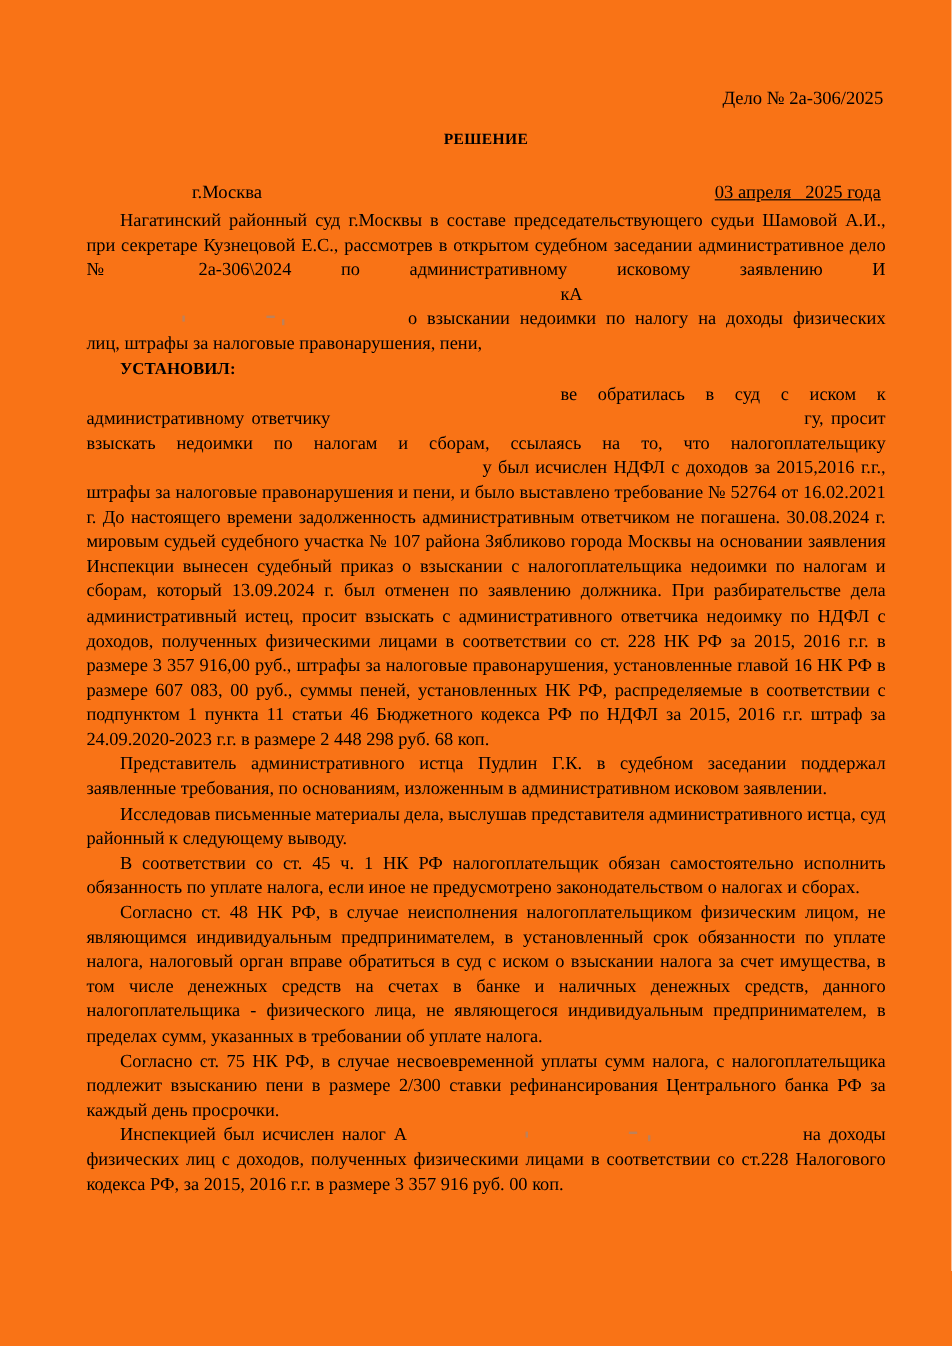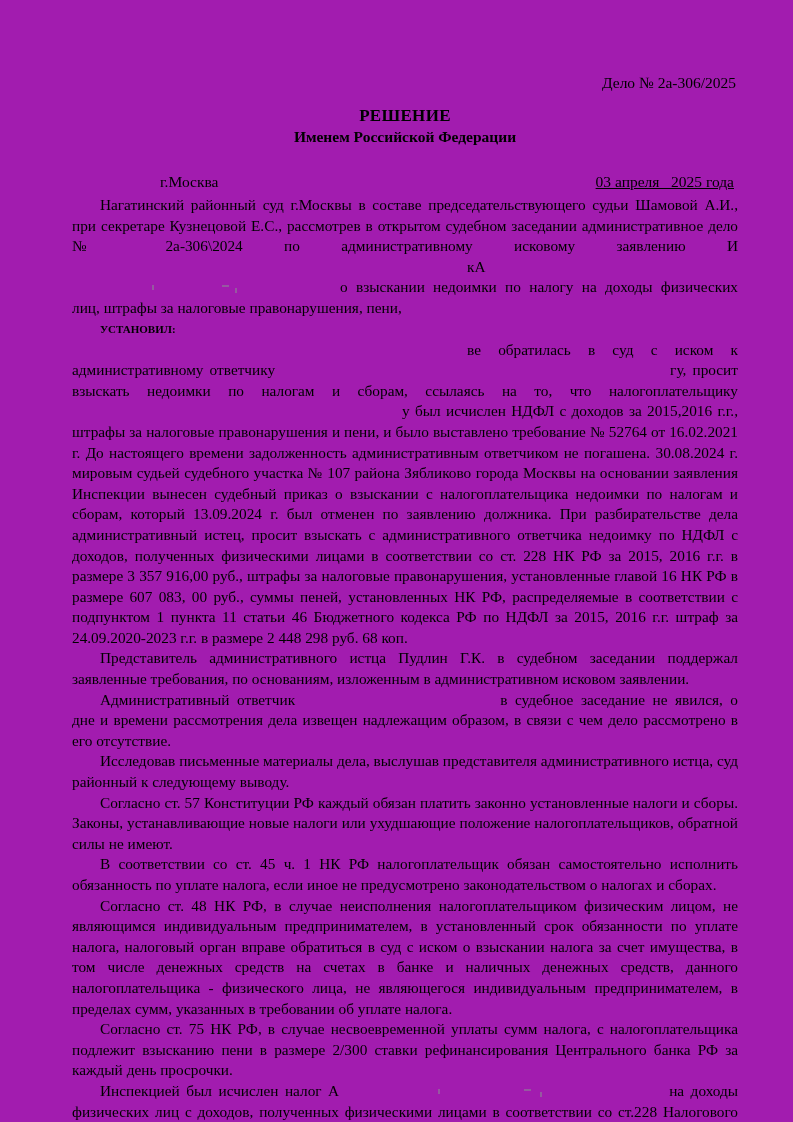--- a/index.html
+++ b/index.html
@@ -15,42 +15,42 @@
     font-family: "Liberation Serif", "DejaVu Serif", serif;
     color: #000000;
     overflow: hidden;
   }
 
   .page {
     position: absolute;
     left: 0; top: 0;
     width: 793px;
     height: 1122px;
-    background: #a21caf;
+    background: #f97316;
     box-sizing: border-box;
     padding: 72px 55px 0 72px;
   }
 
   
   .doc-header {
     text-align: right;
     font-size: 15.5px;
     line-height: 22px;
     padding-right: 2px;
   }
   .doc-header div { white-space: nowrap; }
 
   
   .title-block {
     text-align: center;
     font-weight: bold;
     margin-top: 11px;
   }
   .title-main {
-    font-size: 17px;
+    font-size: 13px;
     line-height: 21px;
     letter-spacing: 0.3px;
   }
   .title-sub {
     font-size: 15.5px;
     line-height: 21px;
   }
 
   
   .place-date {
@@ -74,21 +74,21 @@
     margin: 0;
     text-indent: 28px;
     text-align: justify;
   }
   .body-text p.no-indent { text-indent: 0; }
 
   
   .section-heading {
     text-align: center;
     font-weight: bold;
-    font-size: 11px;
+    font-size: 14px;
     line-height: 21px;
     margin: 13px 0 3px 0;
     text-indent: 0;
   }
 
   
   .redact {
     display: inline-block;
     background: #ffffff;
     vertical-align: baseline;
@@ -113,42 +113,39 @@
 <body>
 
 <div class="page">
 
   <div class="doc-header">
     <div>Дело № 2а-306/2025</div>
   </div>
 
   <div class="title-block">
     <div class="title-main">РЕШЕНИЕ</div>
-    <div class="title-sub">Именем Российской Федерации</div>
   </div>
 
   <div class="place-date">
     <span class="place-value">г.Москва</span>
     <span class="date-value">03 апреля   2025 года</span>
   </div>
 
   <div class="body-text">
 
     <p><span>Нагатинский районный суд г.Москвы в составе председательствующего судьи Шамовой А.И., при секретаре   Кузнецовой Е.С., рассмотрев в открытом судебном заседании административное дело № 2а-306\2024 по административному исковому заявлению   И</span><span class="redact redact-xxl"></span><span>к</span><span>А</span><span class="redact redact-lg"><i class="speck speck-a"></i><i class="speck speck-b"></i><i class="speck speck-c"></i></span><span>о взыскании   недоимки по налогу на доходы физических лиц, штрафы за налоговые правонарушения, пени,</span></p>
 
     <p class="section-heading">УСТАНОВИЛ:</p>
 
     <p class="no-indent"><span class="redact redact-xxl"></span><span>ве обратилась в суд с иском к административному ответчику</span><span class="redact redact-xxl"></span><span>гу, просит взыскать недоимки по налогам и сборам, ссылаясь на то, что  налогоплательщику</span><span class="redact redact-xl"></span><span>у был исчислен НДФЛ с доходов за 2015,2016 г.г., штрафы за налоговые правонарушения и пени, и было выставлено требование № 52764 от 16.02.2021 г. До настоящего времени задолженность административным ответчиком не погашена. 30.08.2024 г. мировым судьей судебного участка № 107 района Зябликово города Москвы на основании заявления Инспекции вынесен судебный приказ о взыскании с налогоплательщика недоимки по налогам и сборам, который 13.09.2024 г. был отменен по заявлению должника. При разбирательстве дела административный истец, просит взыскать с административного ответчика недоимку по НДФЛ с доходов, полученных физическими лицами в соответствии со ст. 228 НК РФ за 2015, 2016 г.г. в размере 3 357 916,00 руб., штрафы за налоговые правонарушения, установленные главой 16 НК РФ в размере 607 083, 00 руб., суммы пеней, установленных НК РФ, распределяемые в соответствии с подпунктом 1 пункта 11 статьи 46 Бюджетного кодекса РФ по НДФЛ за 2015, 2016 г.г. штраф за 24.09.2020-2023 г.г. в размере 2 448 298 руб. 68 коп.</span></p>
 
     <p>Представитель административного истца Пудлин Г.К. в судебном заседании поддержал заявленные требования, по основаниям, изложенным в административном исковом заявлении.</p>
 
-    <p><span>Административный ответчик</span><span class="redact redact-md"></span><span>в судебное заседание  не явился, о дне и времени рассмотрения дела извещен надлежащим образом, в связи с чем дело рассмотрено в его отсутствие.</span></p>
 
     <p>Исследовав письменные материалы дела, выслушав представителя административного истца, суд районный к следующему выводу.</p>
-    <p>Согласно ст. 57 Конституции РФ каждый обязан платить законно установленные налоги и сборы. Законы, устанавливающие новые налоги или ухудшающие положение налогоплательщиков, обратной силы не имеют.</p>
     <p>В соответствии со ст. 45 ч. 1 НК РФ налогоплательщик обязан самостоятельно исполнить обязанность по уплате налога, если иное не предусмотрено законодательством о налогах и сборах.</p>
     <p>Согласно ст. 48 НК РФ, в случае неисполнения налогоплательщиком физическим лицом, не являющимся индивидуальным предпринимателем, в установленный срок обязанности по уплате налога, налоговый орган вправе обратиться в суд с иском о взыскании налога за счет имущества, в том числе денежных средств на счетах в банке и наличных денежных средств, данного налогоплательщика - физического лица, не являющегося индивидуальным предпринимателем, в пределах сумм, указанных в требовании об уплате налога.</p>
     <p>Согласно ст. 75 НК РФ, в случае несвоевременной уплаты сумм налога, с налогоплательщика подлежит взысканию пени в размере 2/300 ставки рефинансирования Центрального банка РФ за каждый день просрочки.</p>
 
     <p><span>Инспекцией был исчислен налог А</span><span class="redact redact-xl"><i class="speck speck-a"></i><i class="speck speck-b"></i><i class="speck speck-c"></i></span><span>на доходы физических лиц  с доходов, полученных физическими лицами в соответствии со ст.228 Налогового кодекса РФ,   за 2015, 2016 г.г. в размере 3 357 916 руб. 00 коп.</span></p>
 
   </div>
 </div>
 
 </body></html>

